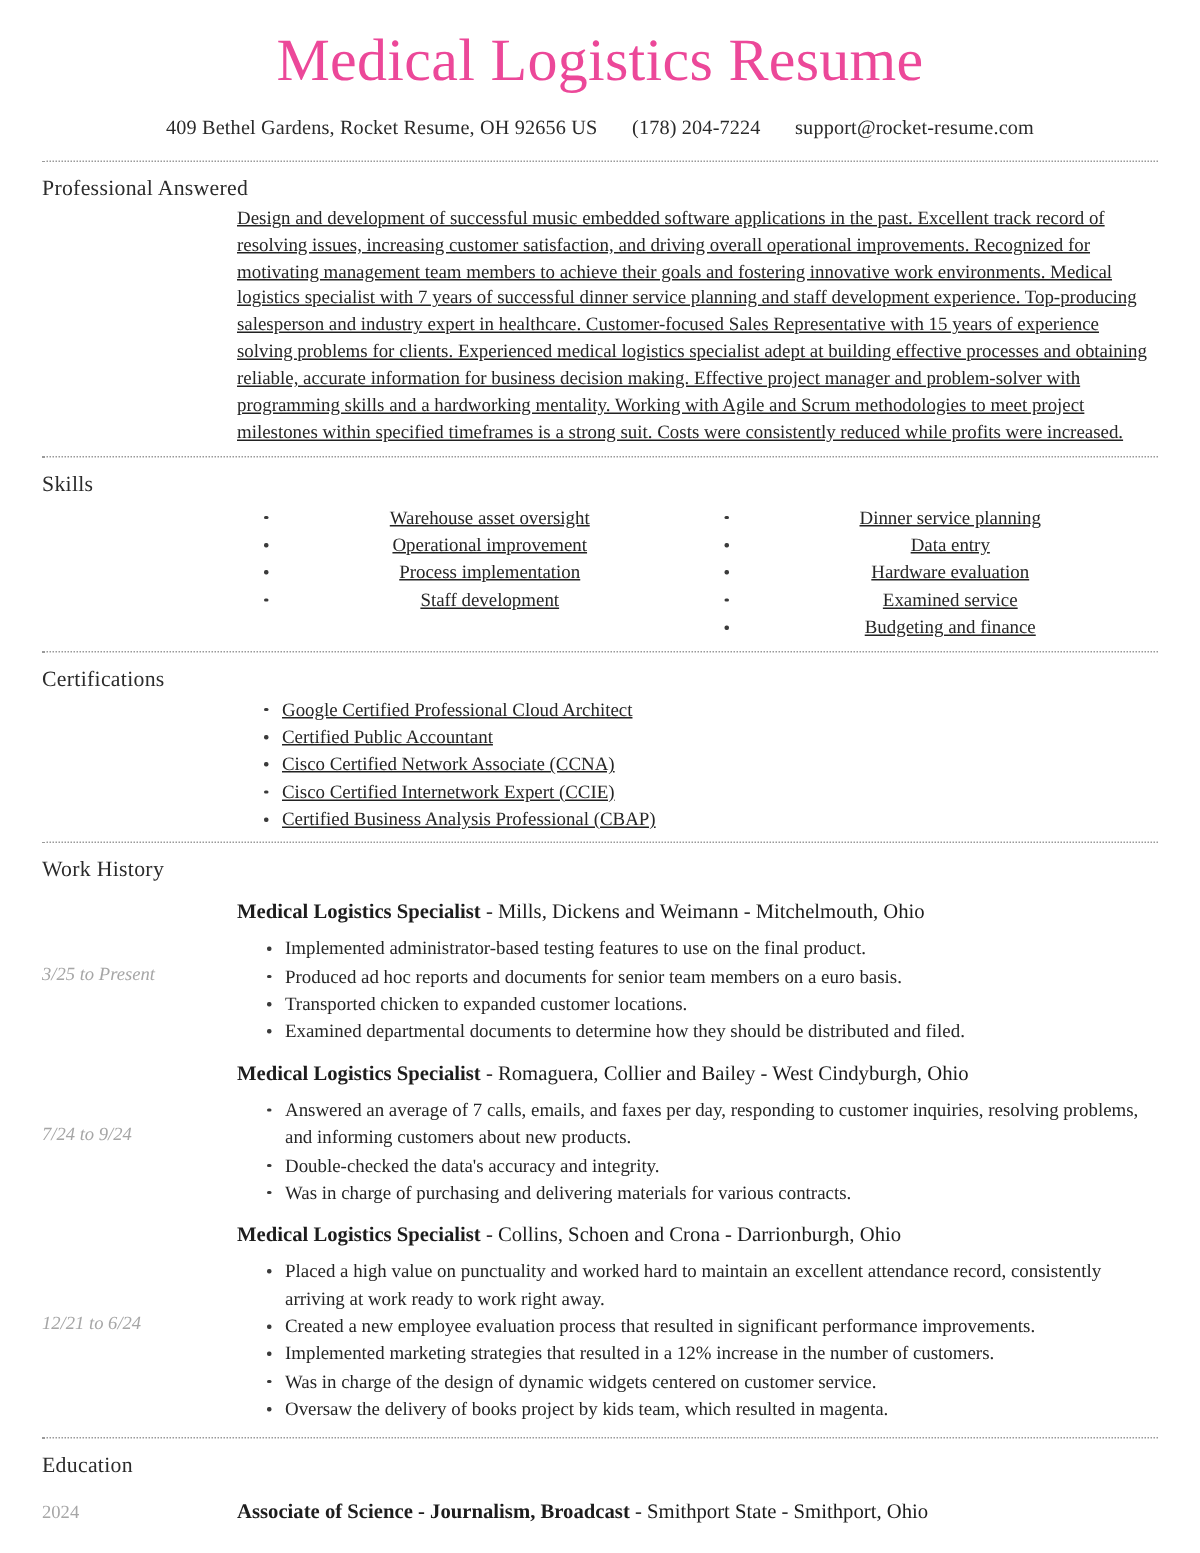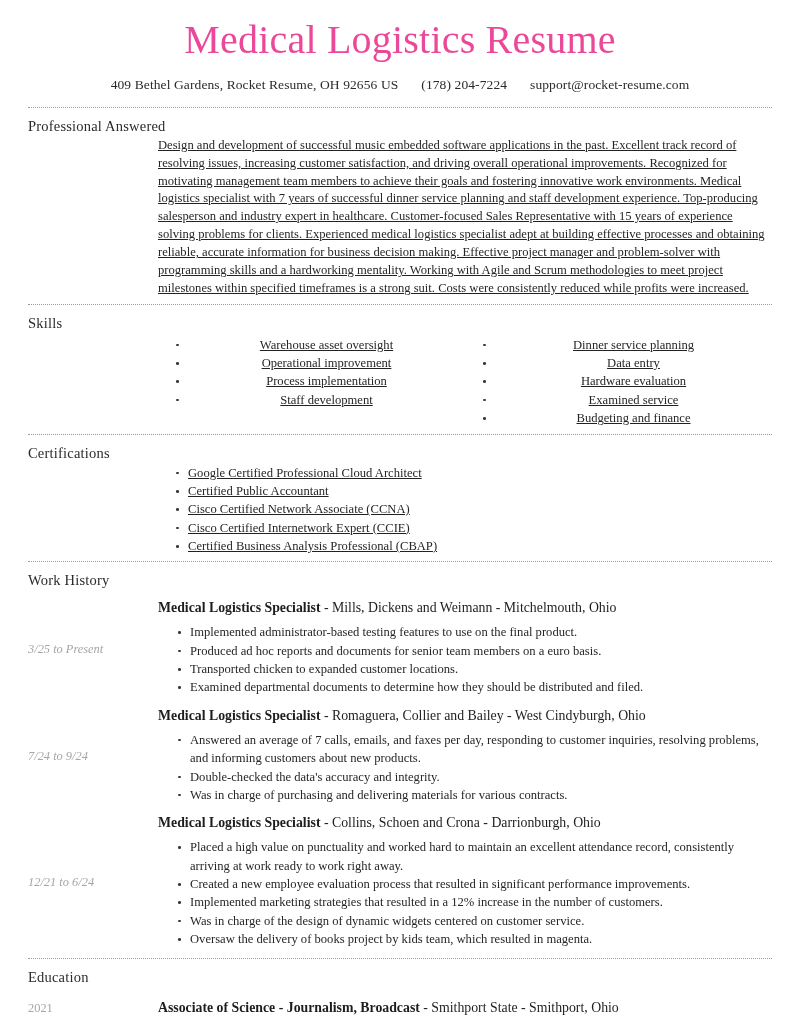--- a/index.html
+++ b/index.html
@@ -262,21 +262,21 @@
       </div>
     </div>
   </div>
 
   <hr class="rule" style="margin-top:10px">
 
   <div class="section">
     <div class="section-title">Education</div>
 
     <div class="entry edu-entry">
-      <div class="entry-date plain">2021</div>
+      <div class="entry-date plain">2024</div>
       <div class="entry-main">
         <div class="entry-heading">
           <span class="strong">Associate of Science - Journalism, Broadcast</span><span class="light"> - Smithport State - Smithport, Ohio</span>
         </div>
       </div>
     </div>
 
   </div>
 
 </div>

